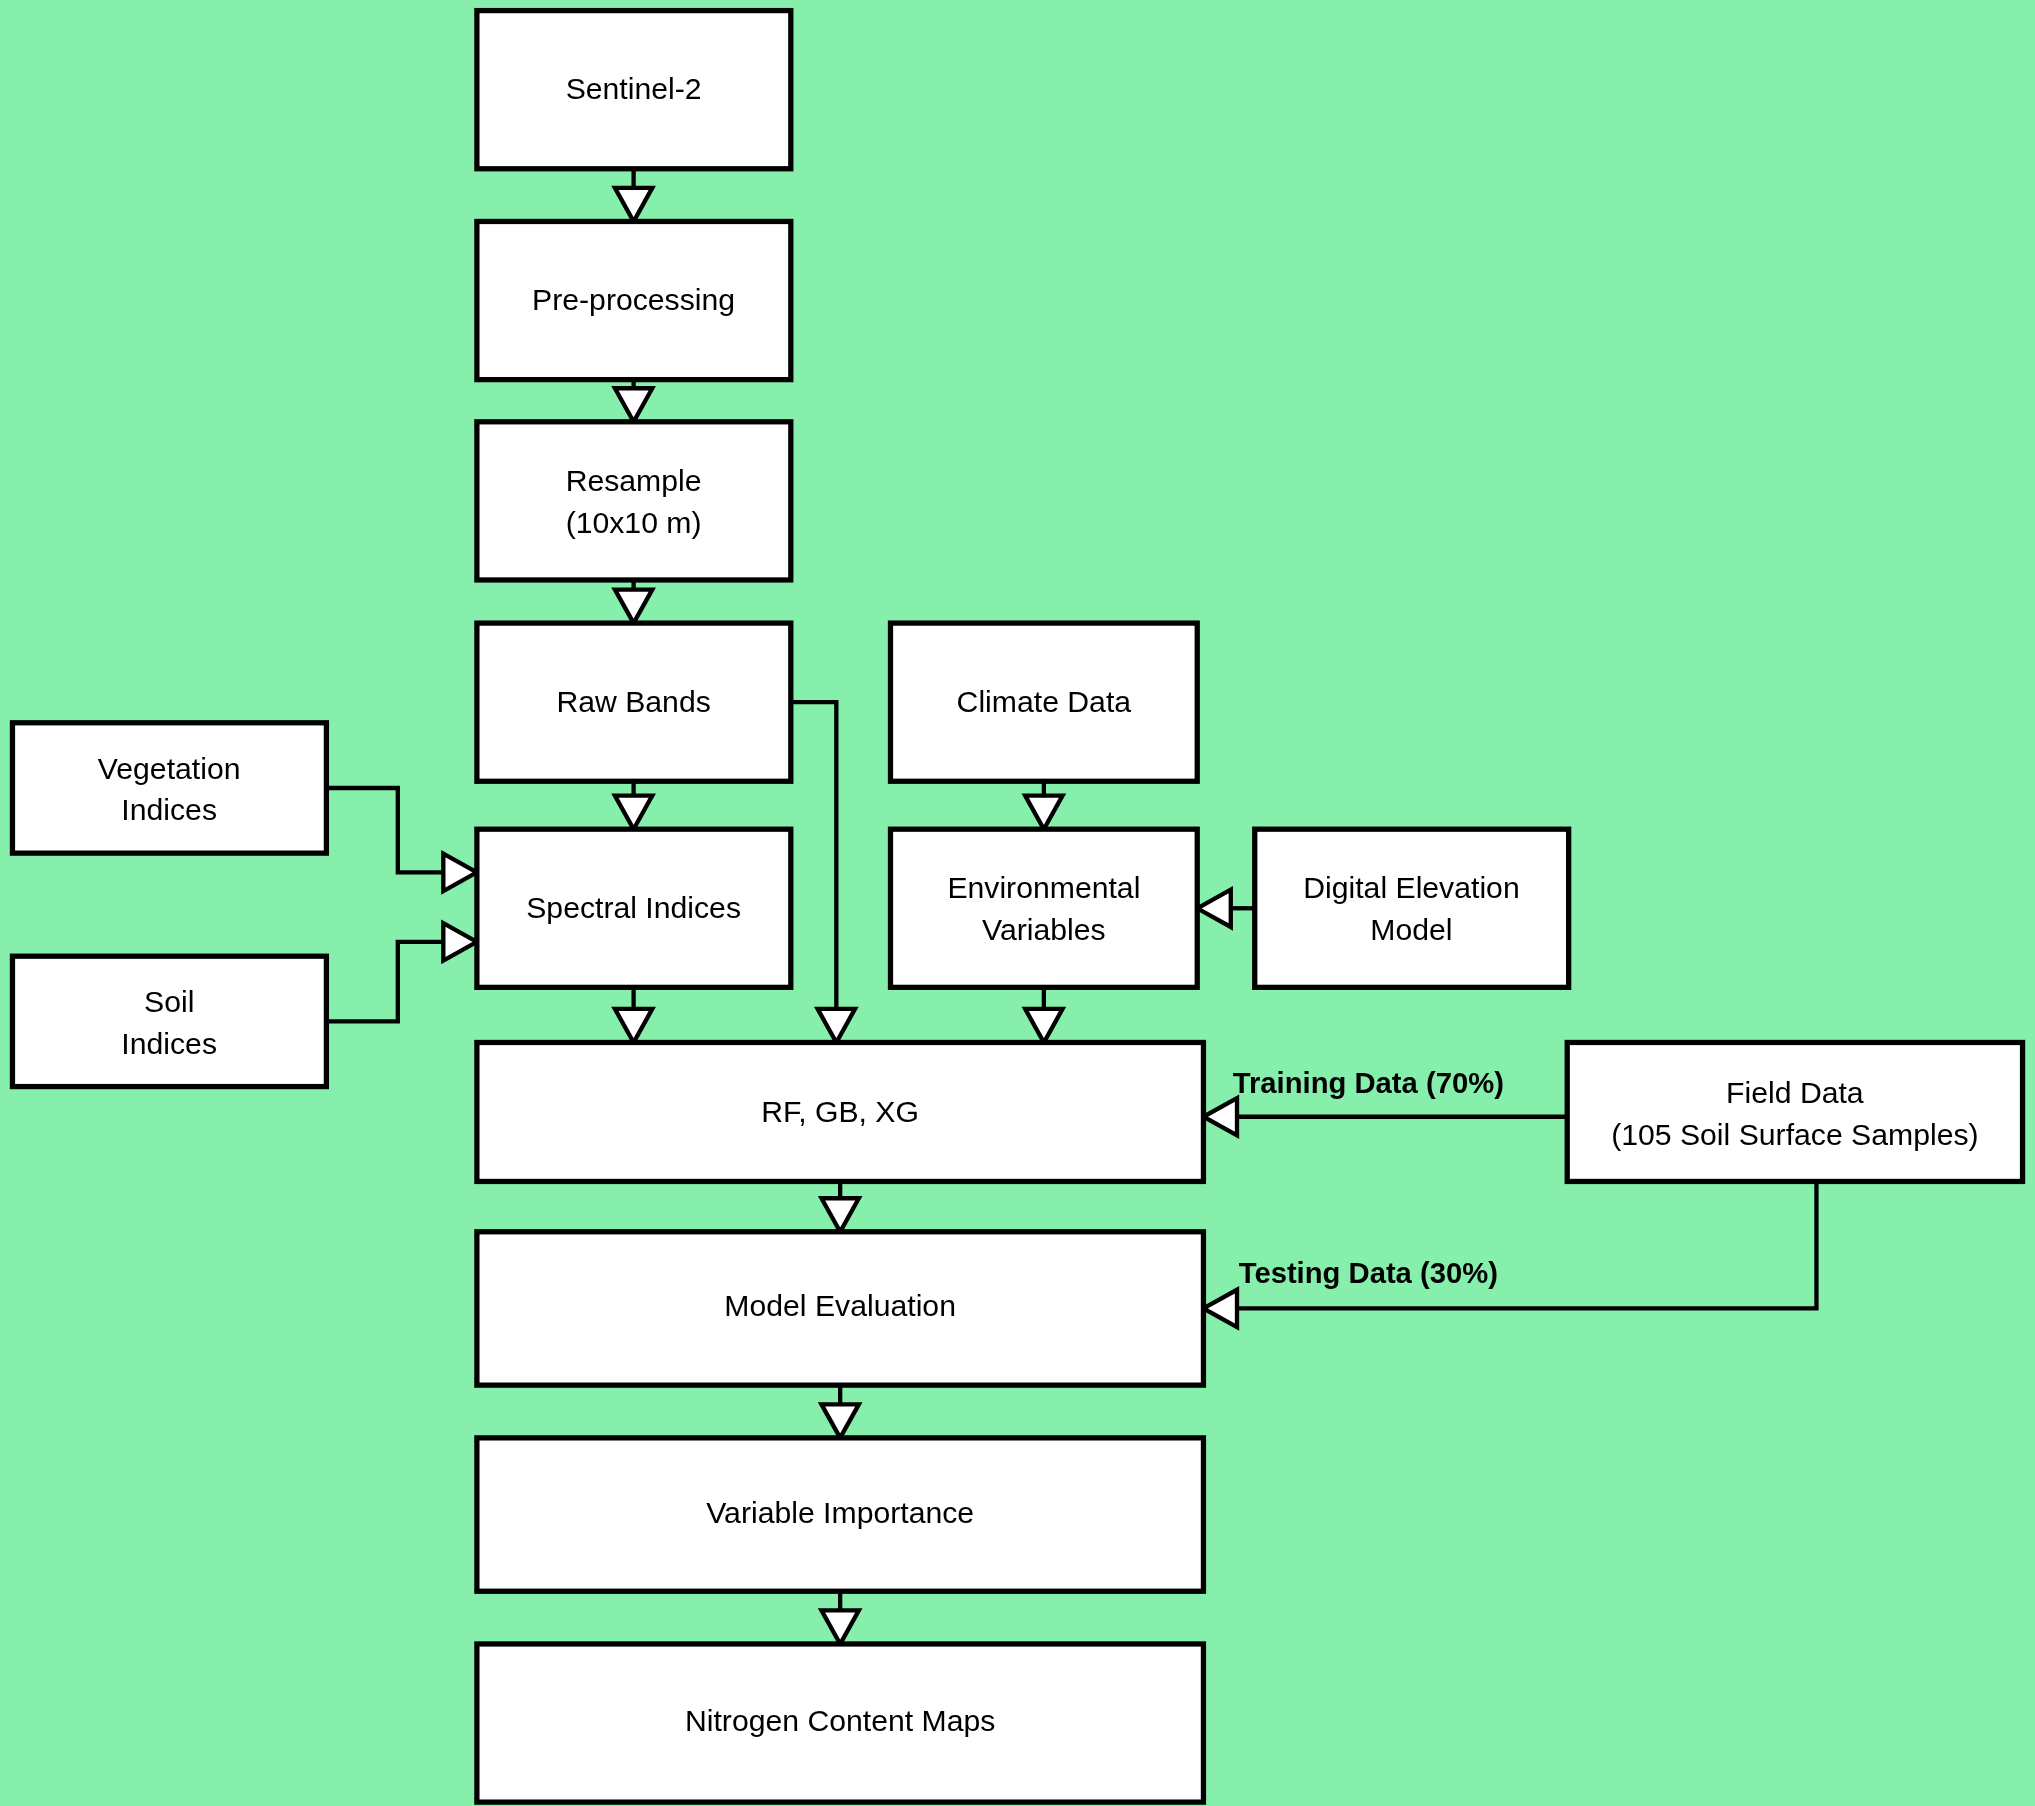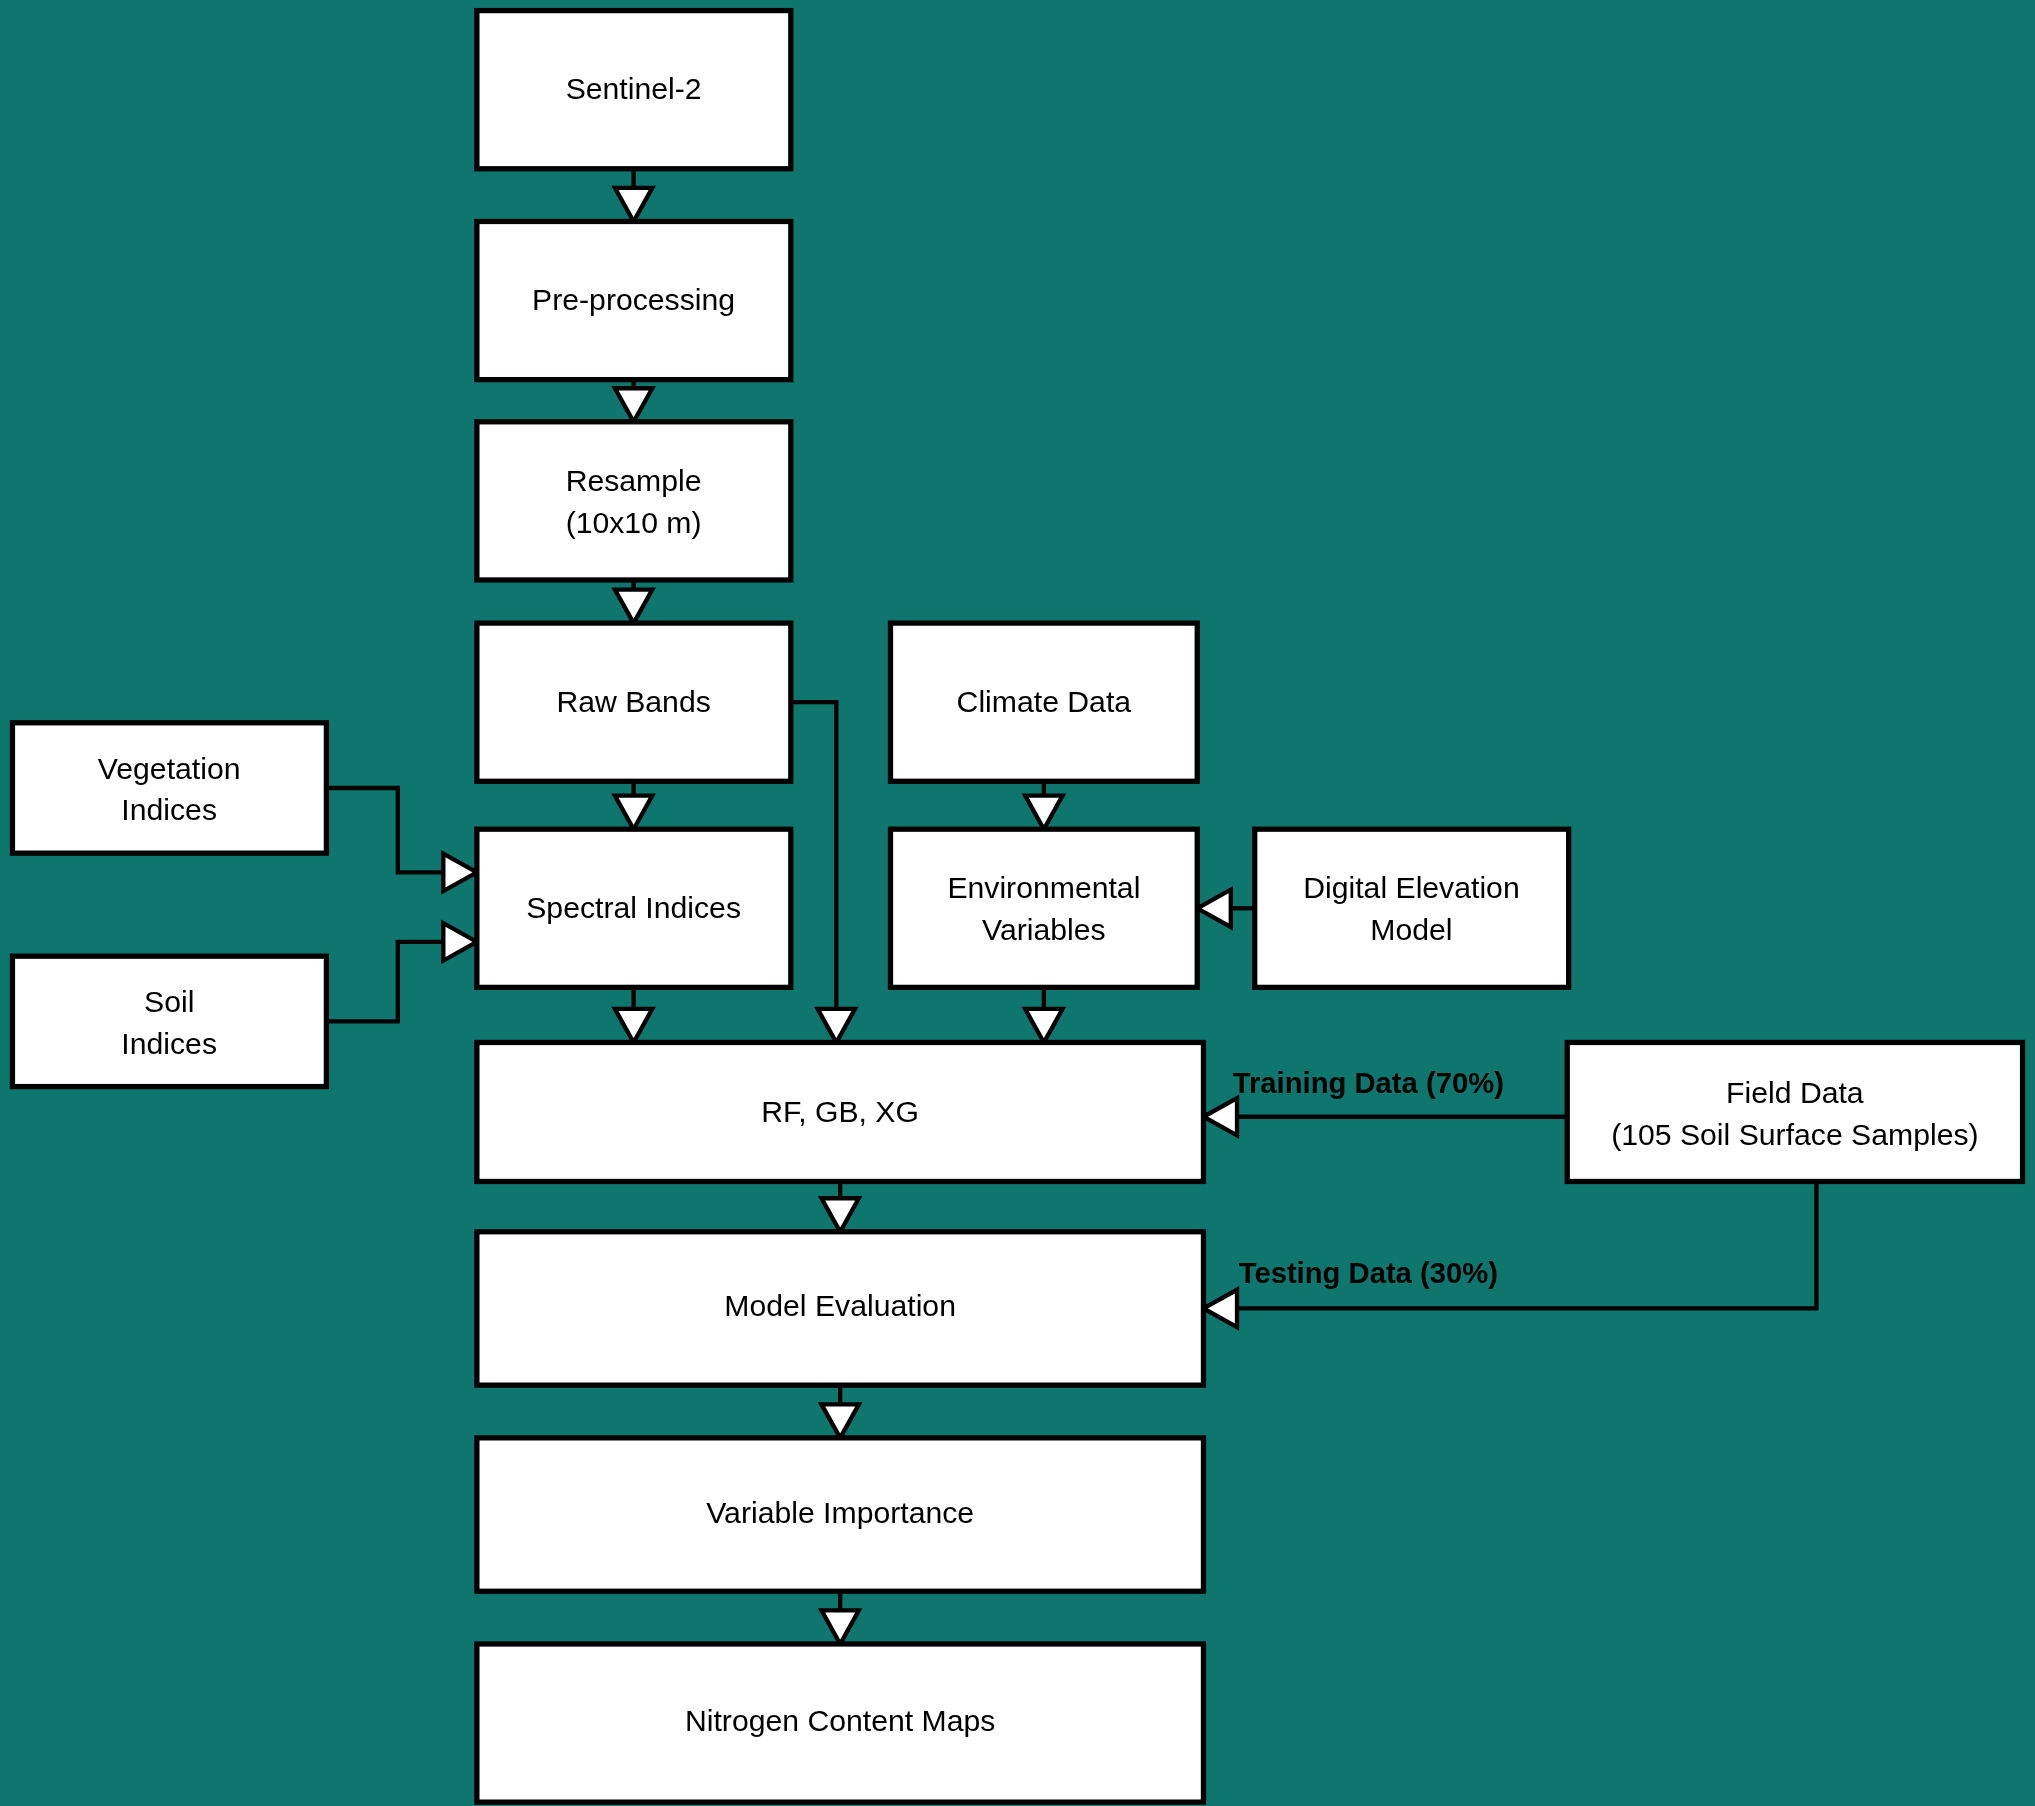--- a/index.html
+++ b/index.html
@@ -1,17 +1,17 @@
 <!DOCTYPE html>
 <html style="font-size:7.7px"><head>
 <meta charset="utf-8">
 <style>
   html,body{margin:0;padding:0;background:#ffffff;}
   body{width:2035px;height:1806px;font-family:"Liberation Sans",sans-serif;}
-  #stage{position:relative;width:2035px;height:1806px;background:#0f766e;overflow:hidden;}
+  #stage{position:relative;width:2035px;height:1806px;background:#86efac;overflow:hidden;}
   svg#flow{position:absolute;left:0;top:0;width:2035px;height:1806px;display:block;}
   .node-rect{fill:#ffffff;stroke:#000000;stroke-width:11;}
   .edge{stroke:#000000;stroke-width:9;fill:none;}
   .edge-head{fill:#ffffff;stroke:#000000;stroke-width:9;stroke-linejoin:miter;}
   .node-label{font-family:"Liberation Sans",sans-serif;font-size:63px;fill:#000000;text-anchor:middle;dominant-baseline:middle;}
   .edge-label{font-family:"Liberation Sans",sans-serif;font-size:61px;font-weight:bold;fill:#000000;text-anchor:middle;dominant-baseline:middle;}
 </style>
 </head>
 <body>
 

